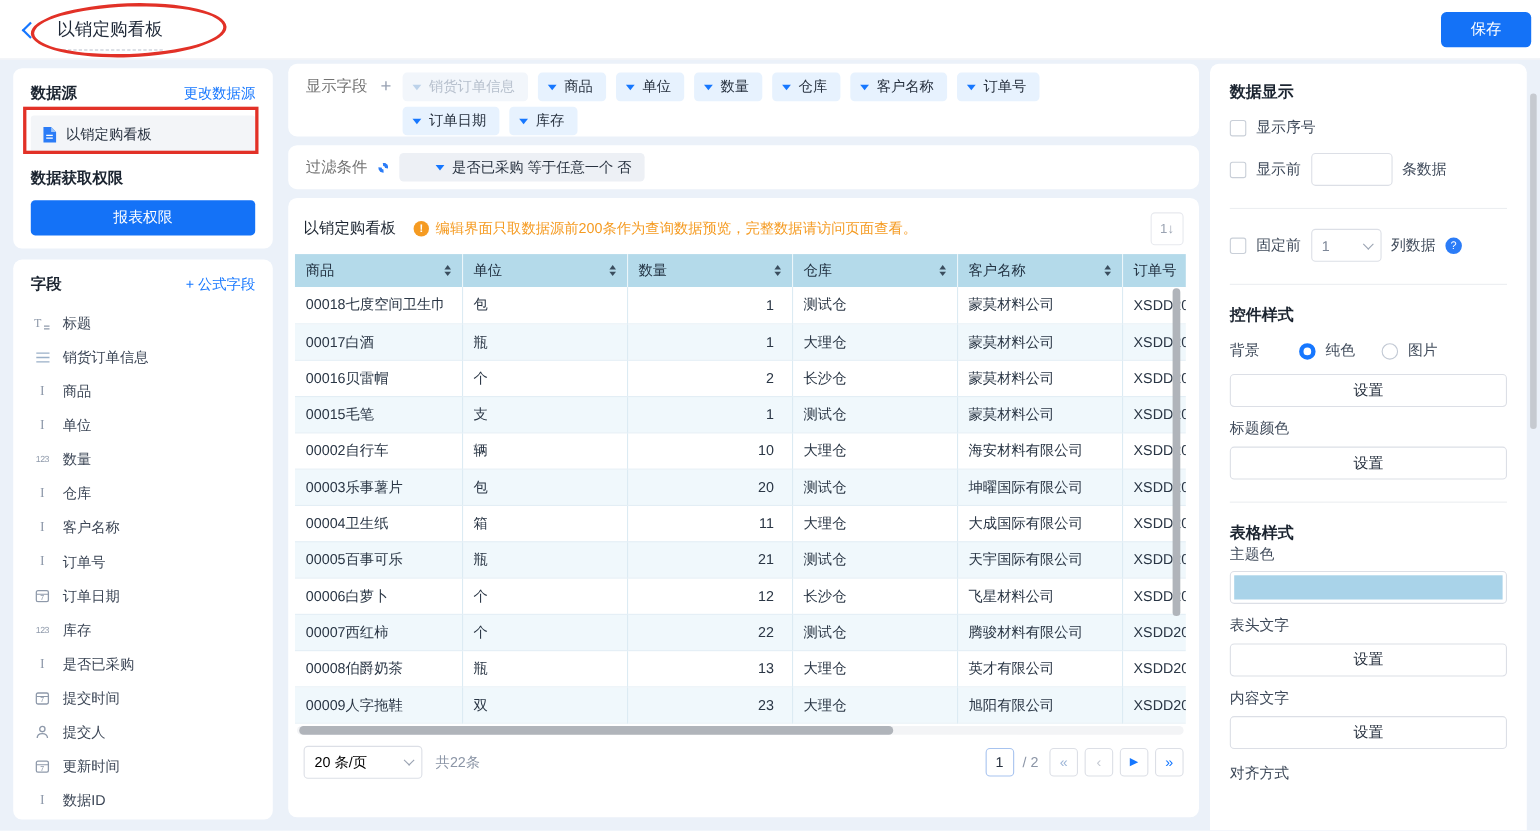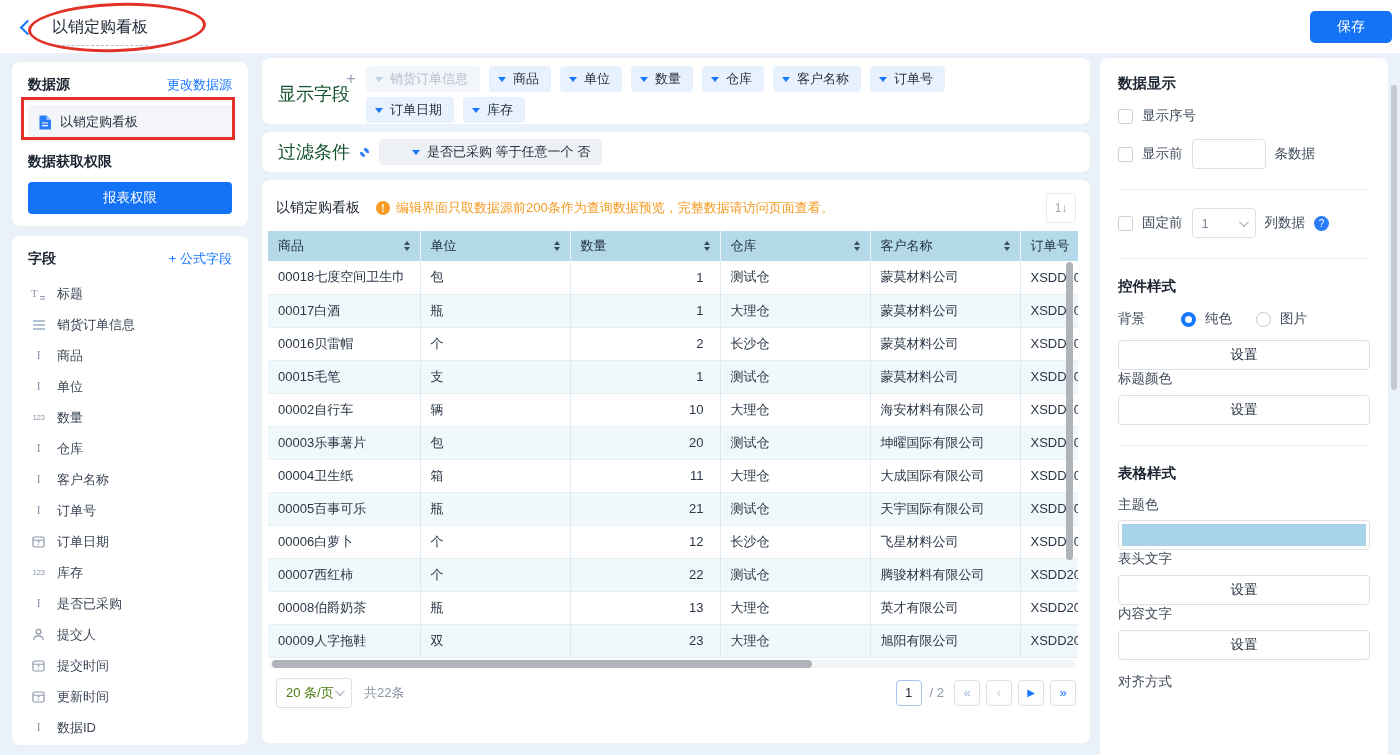--- a/index.html
+++ b/index.html
@@ -31,21 +31,21 @@
   .left2 { left:12px; top:236px; width:236px; height:509px; padding:14px 16px; }
   .field-list { margin-top:10px; }
   .fi { height:31px; display:flex; align-items:center; gap:10px; padding-left:2px; cursor:grab; }
   .fic { width:17px; display:flex; justify-content:center; align-items:center; color:#8e99aa; flex:none; }
   .fic .ti { font-family:"Liberation Serif","DejaVu Serif",serif; font-size:12.5px; color:#8e99aa; }
   .fic .num { font-size:8px; letter-spacing:-0.5px; color:#8e99aa; }
   .fil { font-size:13px; color:#3c4656; }
 
   
   .midA { left:262px; top:58px; width:828px; height:66px; padding:8px 16px; }
-  .df-label { position:absolute; left:16px; top:24px; font-size:18px; color:#14532d; }
+  .df-label { position:absolute; left:16px; top:12px; font-size:14px; color:#737373; }
   .df-plus { position:absolute; left:84px; top:11px; font-size:17px; color:#98a2b3; cursor:pointer; }
   .chip-rows { margin-left:88px; display:flex; flex-direction:column; gap:5px; }
   .chip-row { display:flex; gap:9px; }
   .chip { height:26px; display:inline-flex; align-items:center; gap:7px; padding:0 12px 0 9px; background:#e7f2fe; border-radius:4px; font-size:13px; color:#27313f; cursor:pointer; white-space:nowrap; }
   .caret { width:0; height:0; border-left:4px solid transparent; border-right:4px solid transparent; border-top:5px solid #1677ff; }
   .chip.disabled { background:#f2f6fb; color:#b7c0cd; }
   .chip.disabled .caret { border-top-color:#bcd2ea; }
   .chip.gray { background:#edf0f5;padding-left:33px; }
 
   .midB { left:262px; top:132px; width:828px; height:40px; display:flex; align-items:center; gap:8px; padding:0 16px; }
@@ -68,42 +68,42 @@
   .tri-dn { width:0; height:0; border-left:3.5px solid transparent; border-right:3.5px solid transparent; border-top:4.5px solid #3a4d5e; }
   .preview td { height:33px; font-size:13px; color:#2a3645; padding:0 10px; border-right:1px solid #dcebf3; border-bottom:1px solid #e3eef5; background:#fff; white-space:nowrap; overflow:hidden; }
   .preview tr.alt td { background:#f0f8fc; }
   .preview td.qty { text-align:right; padding-right:16px; }
 
   .hscroll { margin:2px 0 0 8px; width:806px; height:8px; background:#f3f4f6; border-radius:4px; position:relative; }
   .hthumb { position:absolute; left:2px; top:0; width:540px; height:8px; background:#b0b4ba; border-radius:4px; cursor:pointer; }
   .vthumb { position:absolute; left:804px; top:82px; width:7px; height:298px; background:#b0b4ba; border-radius:3.5px; cursor:pointer; }
 
   .pager { display:flex; align-items:center; margin:10px 14px 0 14px; }
-  .psize { width:76px; height:30px; border:1px solid #dcdfe6; border-radius:4px; display:flex; align-items:center; justify-content:space-between; padding:0 9px; font-size:13px; color:#4d7c0f; cursor:pointer; }
+  .psize { width:108px; height:30px; border:1px solid #dcdfe6; border-radius:4px; display:flex; align-items:center; justify-content:space-between; padding:0 9px; font-size:13px; color:#000000; cursor:pointer; }
   .chev { width:7px; height:7px; border-right:1.5px solid #9aa3b2; border-bottom:1.5px solid #9aa3b2; transform:rotate(45deg) translateY(-2px); }
   .ptotal { margin-left:12px; font-size:13px; color:#8b95a6; flex:1; }
   .pright { display:flex; align-items:center; gap:6px; }
   .pnum { width:26px; height:26px; border:1px solid #a7c3ef; border-radius:4px; font-size:13px; color:#27313f; text-align:center; line-height:24px; }
   .pslash { font-size:13px; color:#8b95a6; margin:0 4px 0 2px; }
   .pbtn { width:26px; height:26px; border:1px solid #dcdfe6; border-radius:4px; background:#fff; display:flex; align-items:center; justify-content:center; font-size:13px; cursor:pointer; font-family:inherit; }
   .pbtn.first { color:#9fb7d8; } .pbtn.prev { color:#c4c9d2; }
   .pbtn.next { color:#1677ff; font-size:10px; } .pbtn.last { color:#1677ff; }
 
   
   .rightc { left:1100px; top:58px; width:288px; height:697px; padding:16px 18px; border-radius:8px 8px 0 0; }
   .r-title { font-size:14.5px; font-weight:bold; color:#1b2430; }
   .r-row { display:flex; align-items:center; gap:9px; margin-top:14px; font-size:13.5px; color:#3f4a5a; }
   .cb { width:15px; height:15px; border:1px solid #c9cfd8; border-radius:2.5px; background:#fff; flex:none; cursor:pointer; }
   .tin { width:74px; height:30px; border:1px solid #dcdfe6; border-radius:4px; font-size:13px; padding:0 8px; font-family:inherit; color:#27313f; }
   .rsel { width:64px; height:30px; border:1px solid #dcdfe6; border-radius:4px; display:flex; align-items:center; justify-content:space-between; padding:0 9px; font-size:13px; color:#7d8798; cursor:pointer; }
   .help { width:15px; height:15px; border-radius:50%; background:#2b7cf7; color:#fff; font-size:10px; display:flex; align-items:center; justify-content:center; cursor:pointer; }
   .divider { height:1px; background:#eceef1; margin:20px 0 18px 0; }
   .radio-on { width:15px; height:15px; border-radius:50%; border:4.5px solid #1677ff; background:#fff; flex:none; cursor:pointer; }
   .radio-off { width:15px; height:15px; border-radius:50%; border:1.5px solid #c2c9d4; background:#fff; flex:none; cursor:pointer; }
-  .rlabel { font-size:13.5px; color:#3f4a5a; }
+  .rlabel { font-size:13.5px; color:#3f4a5a; margin-top:11px; }
   .set-btn { margin-top:7px; width:100%; height:30px; border:1px solid #dcdfe6; border-radius:4px; background:#fff; font-size:13.5px; color:#27313f; cursor:pointer; font-family:inherit; }
   .swatch { margin-top:6px; width:100%; height:30px; border:1px solid #dcdfe6; border-radius:4px; padding:3px; cursor:pointer; }
   .swatch > div { width:100%; height:100%; background:#a9d3e9; }
   .bgap { width:18px; display:inline-block; }
 
   .page-scroll { position:absolute; left:1391px; top:85px; width:6px; height:305px; background:#c6cad0; border-radius:3px; cursor:pointer; }
 </style>
 </head>
 <body>
 
@@ -211,35 +211,35 @@
       </div>
       <div class="fi">
         <span class="fic">
             <span class="ti">I</span>
           </span>
         <span class="fil">是否已采购</span>
       </div>
       <div class="fi">
         <span class="fic">
             <svg width="13" height="13" viewBox="0 0 13 13">
-              <circle cx="6.5" cy="3.8" r="2.4" fill="none" stroke="#8e99aa" stroke-width="1.2"></circle>
-              <path d="M1.8 12c0-2.7 2.1-4.1 4.7-4.1s4.7 1.4 4.7 4.1" fill="none" stroke="#8e99aa" stroke-width="1.2"></path>
-            </svg>
-          </span>
-        <span class="fil">提交人</span>
-      </div>
-      <div class="fi">
-        <span class="fic">
-            <svg width="13" height="13" viewBox="0 0 13 13">
               <rect x="1" y="2" width="11" height="10" rx="1.5" fill="none" stroke="#8e99aa" stroke-width="1.2"></rect>
               <path d="M1 5.2h11" stroke="#8e99aa" stroke-width="1"></path>
               <text x="4.6" y="10.6" font-size="6.5" fill="#8e99aa">7</text>
             </svg>
           </span>
         <span class="fil">提交时间</span>
+      </div>
+      <div class="fi">
+        <span class="fic">
+            <svg width="13" height="13" viewBox="0 0 13 13">
+              <circle cx="6.5" cy="3.8" r="2.4" fill="none" stroke="#8e99aa" stroke-width="1.2"></circle>
+              <path d="M1.8 12c0-2.7 2.1-4.1 4.7-4.1s4.7 1.4 4.7 4.1" fill="none" stroke="#8e99aa" stroke-width="1.2"></path>
+            </svg>
+          </span>
+        <span class="fil">提交人</span>
       </div>
       <div class="fi">
         <span class="fic">
             <svg width="13" height="13" viewBox="0 0 13 13">
               <rect x="1" y="2" width="11" height="10" rx="1.5" fill="none" stroke="#8e99aa" stroke-width="1.2"></rect>
               <path d="M1 5.2h11" stroke="#8e99aa" stroke-width="1"></path>
               <text x="4.6" y="10.6" font-size="6.5" fill="#8e99aa">7</text>
             </svg>
           </span>
         <span class="fil">更新时间</span>
@@ -541,21 +541,21 @@
       <span style="width:6px"></span>
       <span class="radio-off"></span>
       <span>图片</span>
     </div>
     <button class="set-btn" style="margin-top:12px">设置</button>
     <div class="rlabel">标题颜色</div>
     <button class="set-btn">设置</button>
     <div class="divider"></div>
 
     <div class="r-title">表格样式</div>
-    <div class="rlabel" style="margin-top:13px">主题色</div>
+    <div class="rlabel" style="margin-top:1px">主题色</div>
     <div class="swatch">
         <div></div>
       </div>
     <div class="rlabel">表头文字</div>
     <button class="set-btn">设置</button>
     <div class="rlabel">内容文字</div>
     <button class="set-btn">设置</button>
     <div class="rlabel" style="margin-top:13px">对齐方式</div>
     
   </div>

